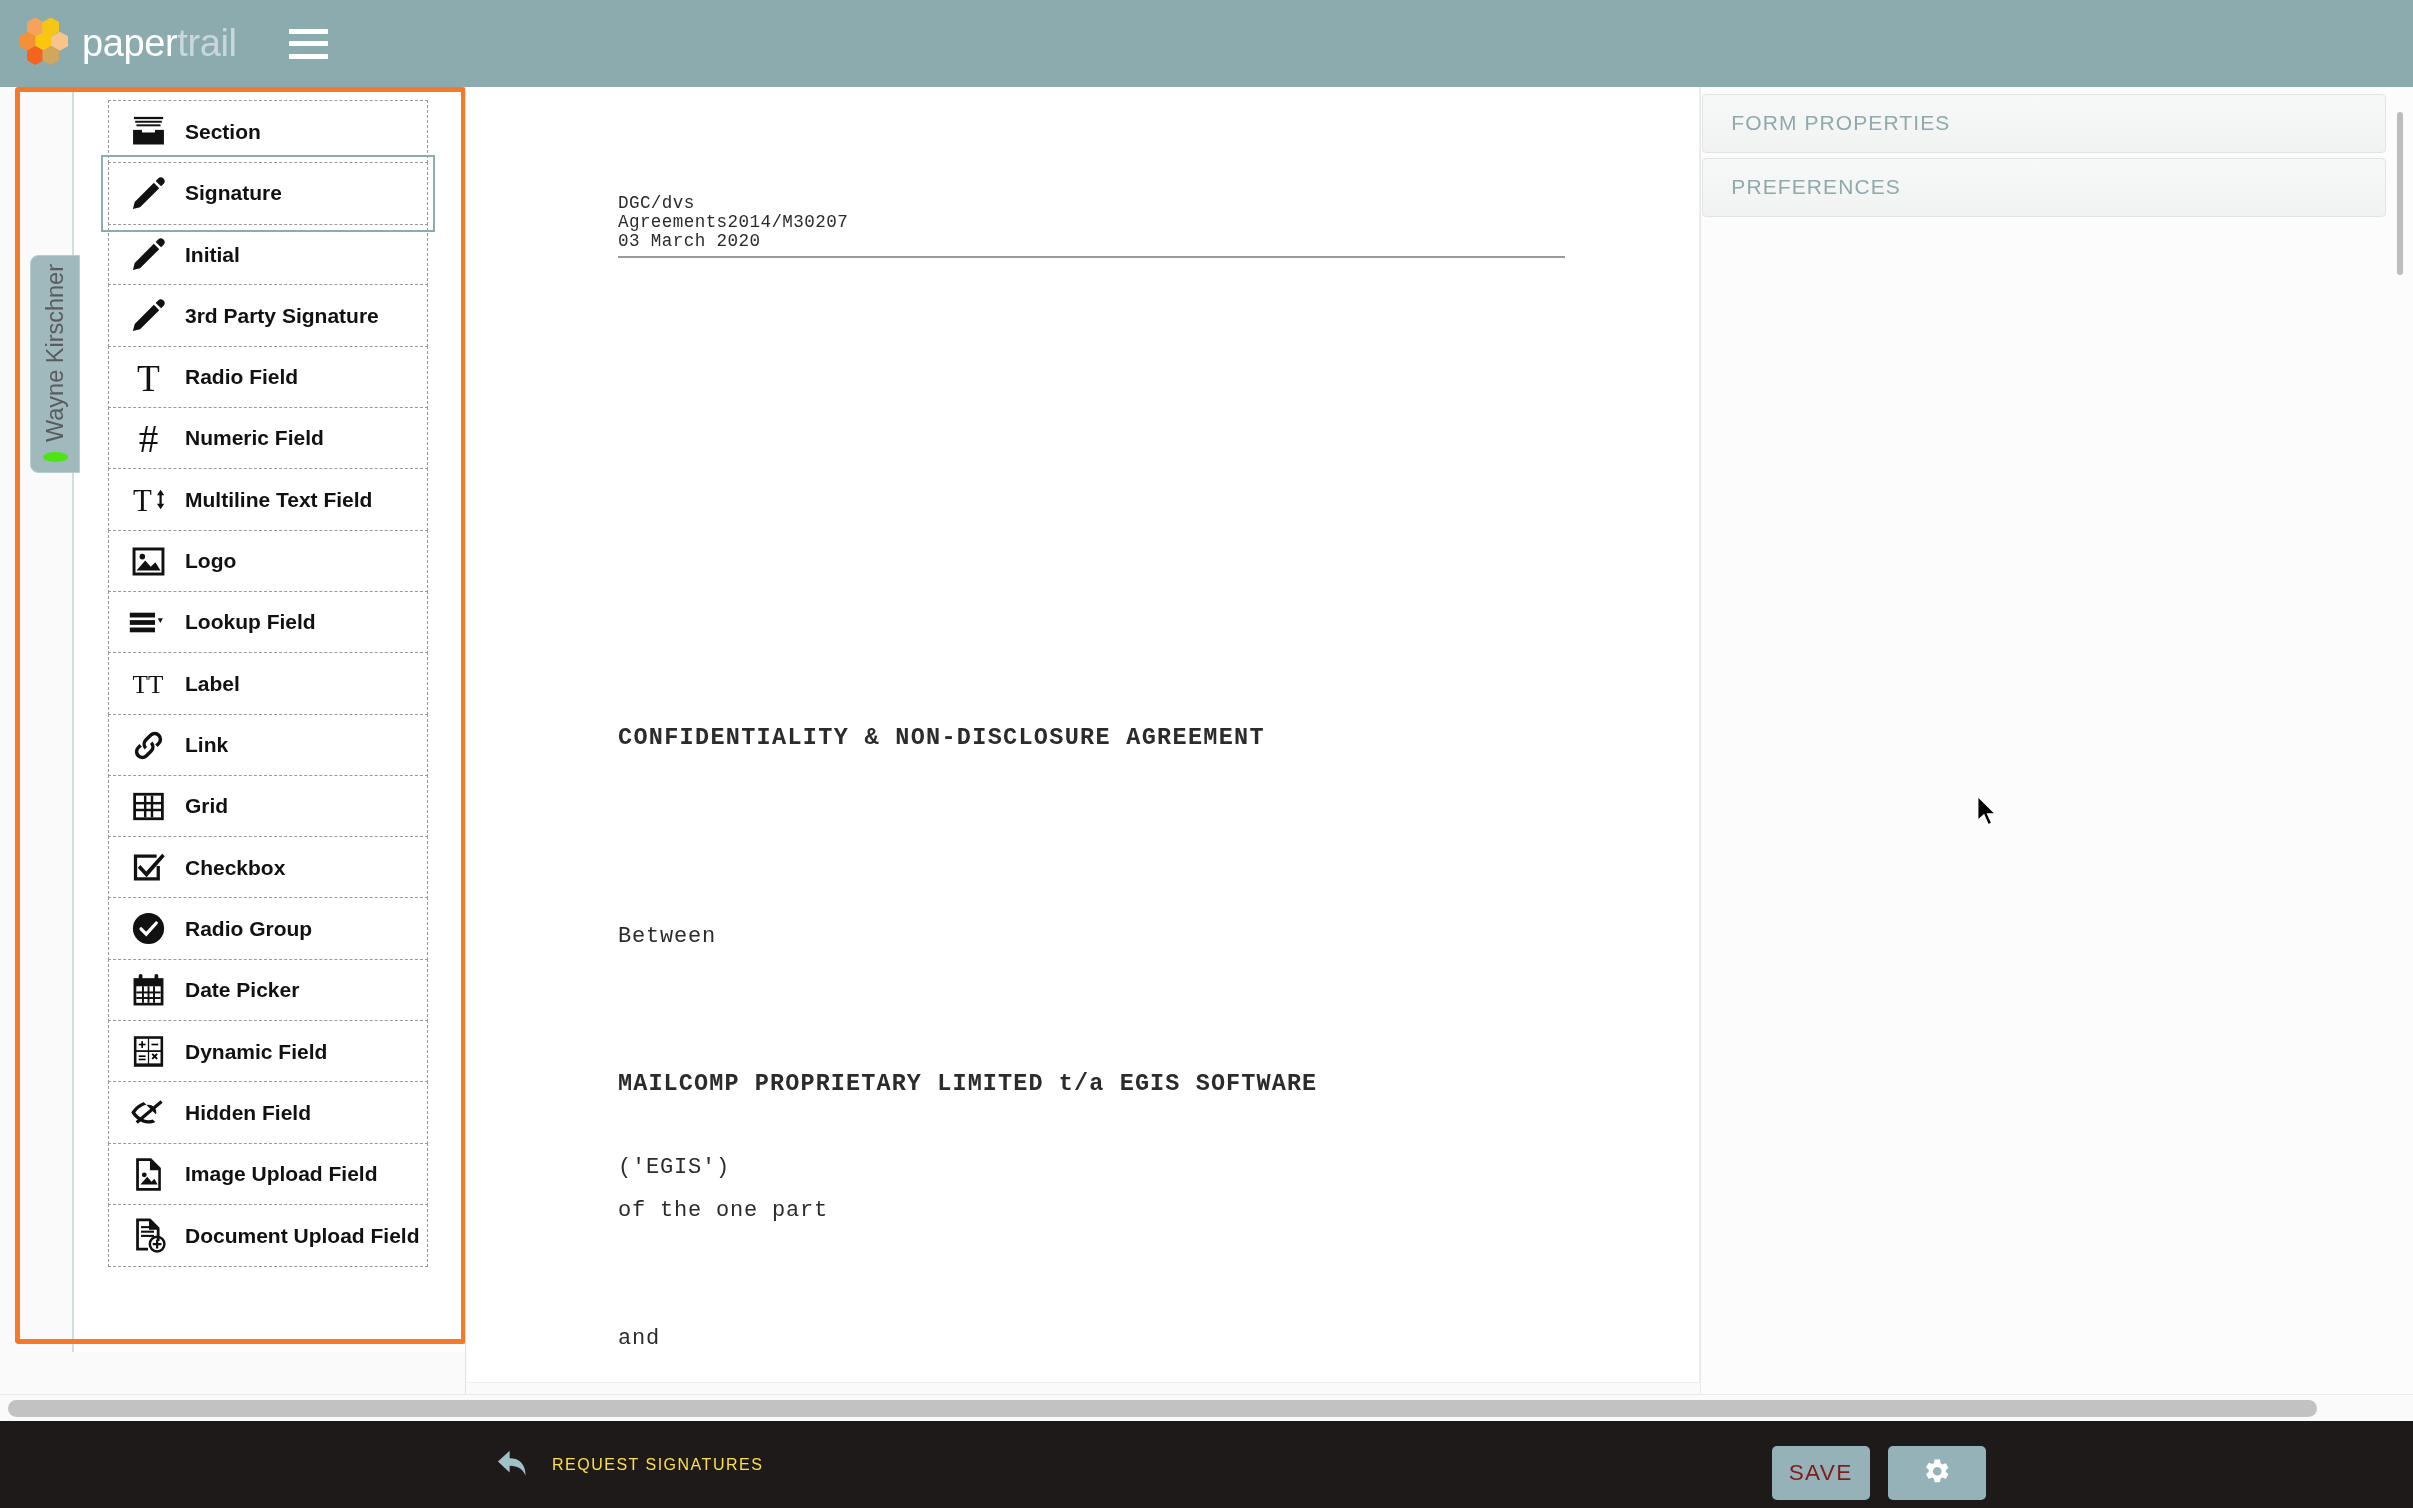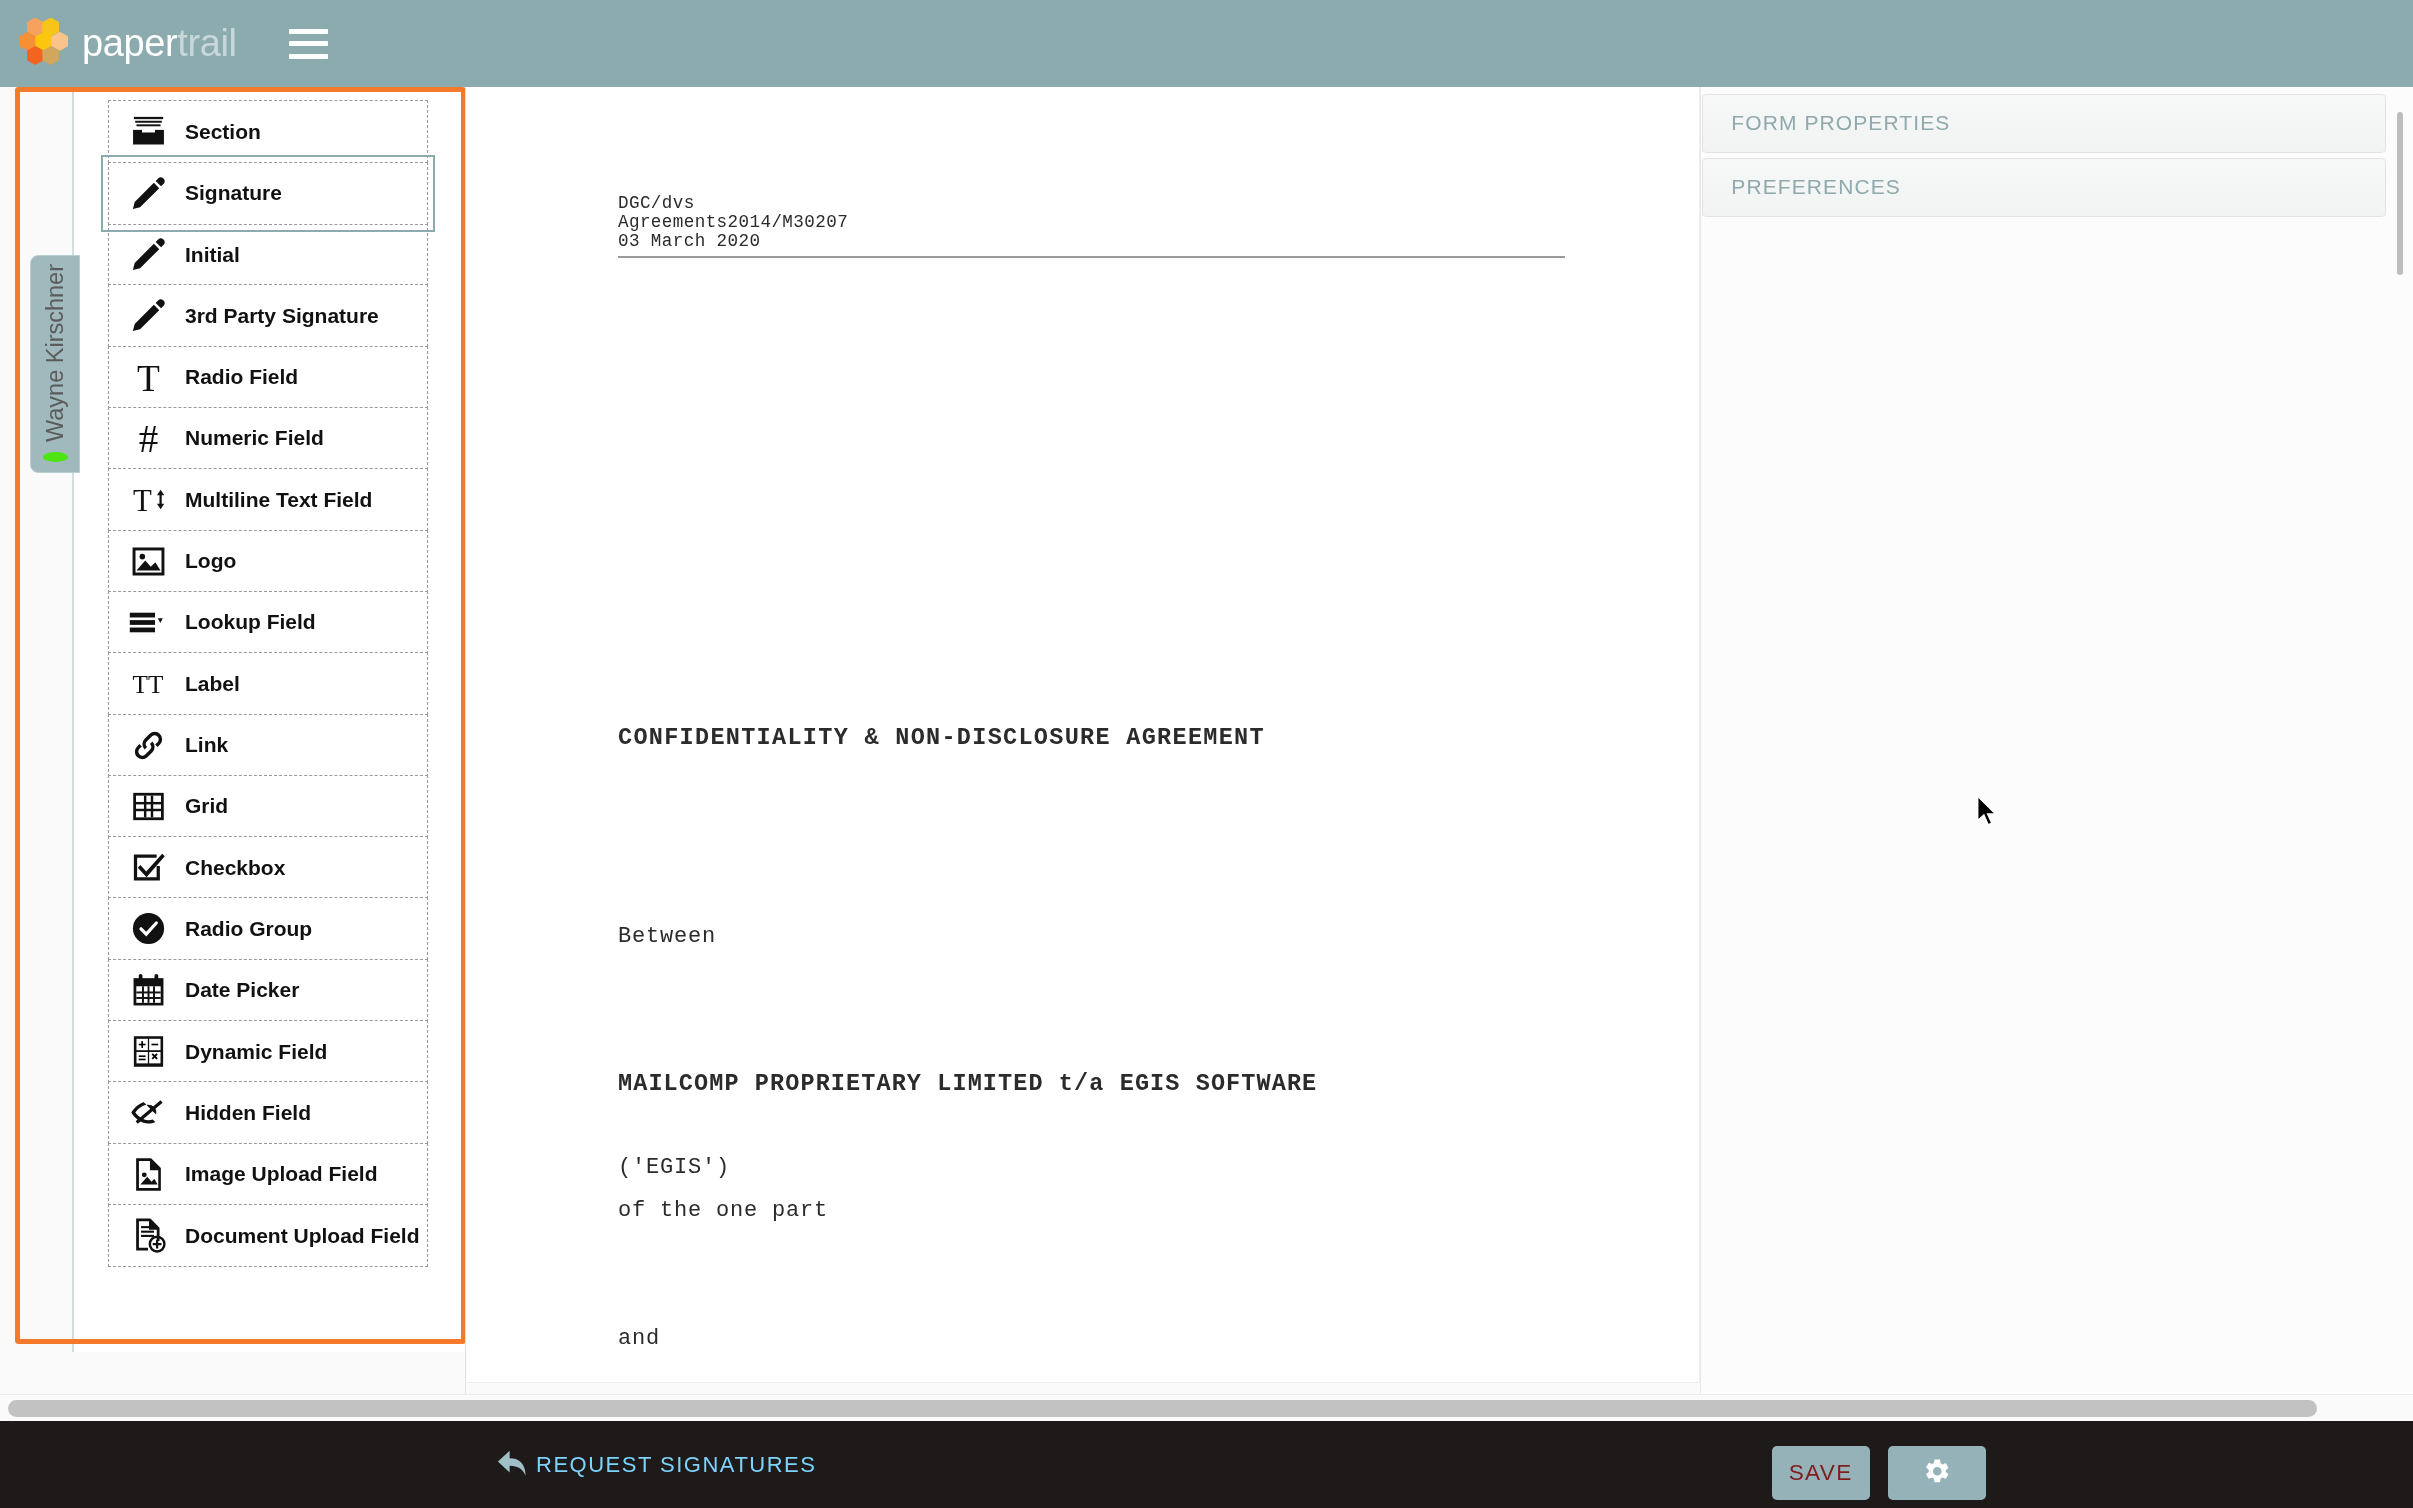--- a/index.html
+++ b/index.html
@@ -238,22 +238,22 @@
     width: 2413px; height: 87px;
     background: #1e1a19;
     display: flex; align-items: center;
   }
   .request-sig {
     display: flex; align-items: center;
     margin-left: 496px;
     cursor: pointer;
   }
   .request-sig .rs-label {
-    margin-left: 6px;
-    color: #7dd3fc; font-size: 22px; letter-spacing: 1.5px;
+    margin-left: 22px;
+    color: #fde047; font-size: 16px; letter-spacing: 1.5px;
   }
   .btn-group {
     position: absolute; right: 427px; top: 25px;
     display: flex; gap: 18.4px;
   }
   .btn {
     background: #94b2b7;
     border: none; border-radius: 5px;
     height: 54px;
     display: flex; align-items: center; justify-content: center;

